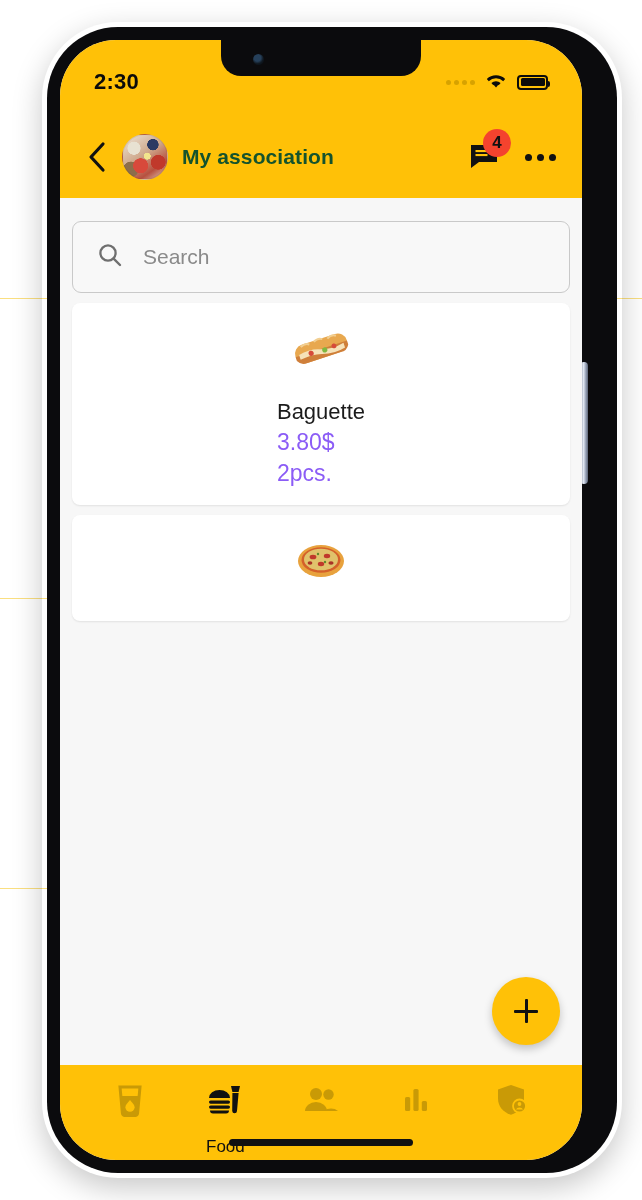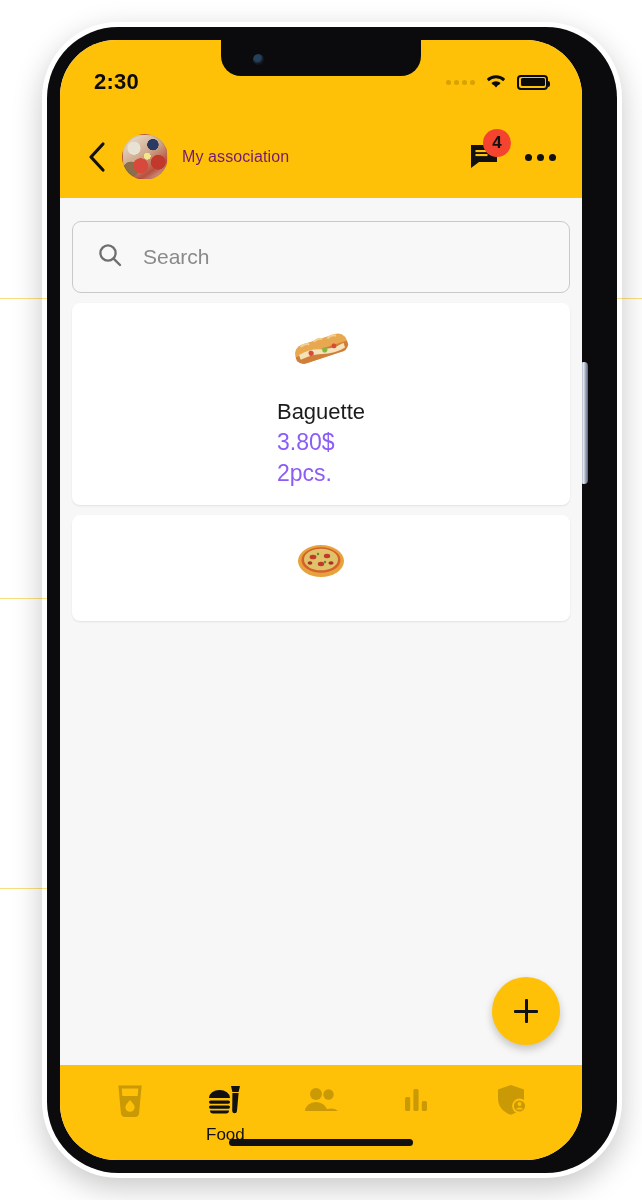--- a/index.html
+++ b/index.html
@@ -83,21 +83,21 @@
     background:
       radial-gradient(circle at 25% 30%, #e8e2d2 0 14%, transparent 15%),
       radial-gradient(circle at 68% 22%, #2b3a63 0 12%, transparent 13%),
       radial-gradient(circle at 80% 62%, #c0392b 0 16%, transparent 17%),
       radial-gradient(circle at 40% 70%, #d8493b 0 18%, transparent 19%),
       radial-gradient(circle at 55% 48%, #f2e58c 0 10%, transparent 11%),
       radial-gradient(circle at 18% 78%, #8d6e4b 0 15%, transparent 16%),
       linear-gradient(145deg,#efe6d8,#cfa98c 45%,#b7503f 75%,#e5d7c2);
     border: 1px solid rgba(0,0,0,.08);
   }
-  .title { font-size: 16px; font-weight: normal; color:#701a75; flex:1 1 auto; letter-spacing:.1px; }
+  .title { font-size: 21px; font-weight: bold; color:#14532d; flex:1 1 auto; letter-spacing:.1px; }
   .hdr-actions { display:flex; align-items:center; gap: 26px; }
   .msg-wrap { position:relative; width: 30px; height: 30px; cursor:pointer; }
   .badge {
     position:absolute; right: -12px; top: -13px;
     min-width: 28px; height: 28px; border-radius: 14px; background:#F4432E;
     color:#111; font-size: 17px; font-weight: bold;
     display:flex; align-items:center; justify-content:center; padding: 0 6px;
   }
   .kebab { display:flex; gap:5px; align-items:center; cursor:pointer;}
   .kebab i { width:7px; height:7px; border-radius:50%; background:#111; display:block;}
@@ -134,21 +134,21 @@
   }
   .fab .plus::before{ left:0; top:10.5px; width:24px; height:3px; }
   .fab .plus::after { top:0; left:10.5px; height:24px; width:3px; }
 
   
   .bottomnav {
     height: 118px; background:#FFC107;
     display:flex; align-items:flex-start; padding: 16px 22px 0;
   }
   .navitem {
-    flex:1 1 0; display:flex; flex-direction:column; align-items:center; gap:4px;
+    flex:1 1 0; display:flex; flex-direction:column; align-items:center; gap:16px;
     cursor:pointer;
   }
   .navlabel { font-size: 17px; color:#111; }
   .home-ind {
     position:absolute; left:50%; transform:translateX(-50%); bottom: 14px;
     width: 184px; height: 7px; border-radius: 4px; background:#111;
   }
 </style>
 </head>
 <body>

